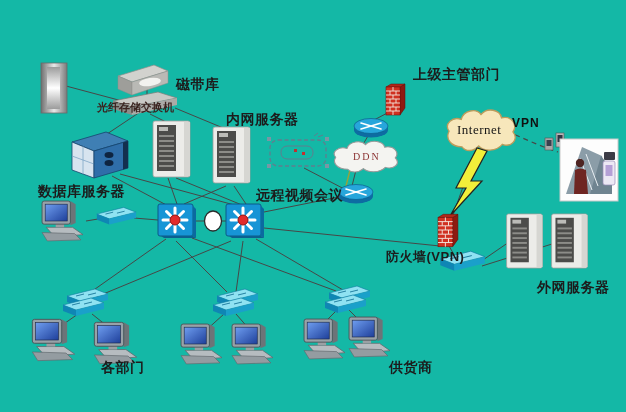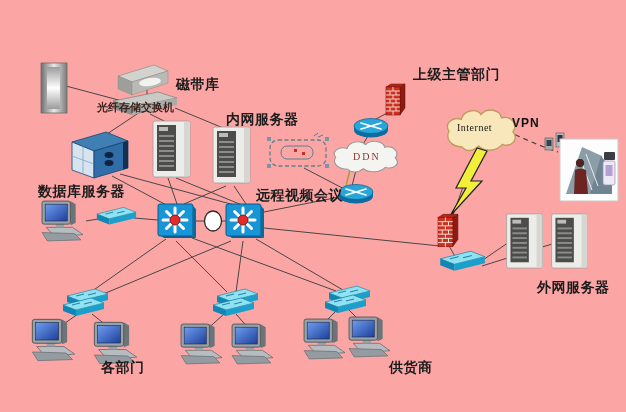--- a/index.html
+++ b/index.html
@@ -1,25 +1,25 @@
 <!DOCTYPE html>
 <html><head>
 <meta charset="utf-8">
 <style>
   *{margin:0;padding:0;box-sizing:border-box}
   html,body{background:#fff}
   body{font-family:"Liberation Sans",sans-serif;color:#1b1b1b}
-  #stage{position:relative;width:626px;height:412px;background:#fca5a5;overflow:hidden}
+  #stage{position:relative;width:626px;height:412px;background:#14b8a6;overflow:hidden}
   #stage svg.layer{position:absolute;left:0;top:0;display:block}
   .lbl{position:absolute;white-space:nowrap;font-size:14px;font-weight:600;color:#1c1c1c;letter-spacing:.5px}
   .lbl.sm{font-size:13px}
   .lbl.overlay{font-size:11px;font-weight:700;color:#3a2420;letter-spacing:0}
   .lbl.serif{font-family:"Liberation Serif",serif;font-weight:400}
   .lbl.ddn{color:#8b3232;letter-spacing:2px;font-size:10px}
-  .lbl.inet{font-size:10px;color:#151515;letter-spacing:.5px}
+  .lbl.inet{font-size:13px;color:#151515;letter-spacing:.5px}
   .lbl.vpn{font-size:12px;font-weight:700;letter-spacing:1px;color:#101010}
   #links line,#links path{stroke:#474747;stroke-width:1;fill:none}
   #links .olive{stroke:#97a23b;stroke-width:1.4}
   #links .dashed{stroke-dasharray:5 4;stroke-width:1.2}
 </style>
 </head>
 <body>
 
 <div id="stage">
 
@@ -271,17 +271,18 @@
   </svg>
 
   <div class="lbl" style="left:176px;top:76px">磁带库</div>
   <div class="lbl overlay" style="left:97px;top:100px">光纤存储交换机</div>
   <div class="lbl" style="left:226px;top:111px">内网服务器</div>
   <div class="lbl" style="left:38px;top:183px">数据库服务器</div>
   <div class="lbl" style="left:256px;top:187px">远程视频会议</div>
   <div class="lbl" style="left:413px;top:66px">上级主管部门</div>
   <div class="lbl" style="left:101px;top:359px">各部门</div>
   <div class="lbl" style="left:389px;top:359px">供货商</div>
+  <div class="lbl sm" style="left:386px;top:248px">防火墙(VPN)</div>
   <div class="lbl" style="left:537px;top:279px">外网服务器</div>
   <div class="lbl serif ddn" style="left:353px;top:151px">DDN</div>
   <div class="lbl serif inet" style="left:457px;top:122px">Internet</div>
   <div class="lbl vpn" style="left:512px;top:116px">VPN</div>
 </div>
 
 </body></html>

